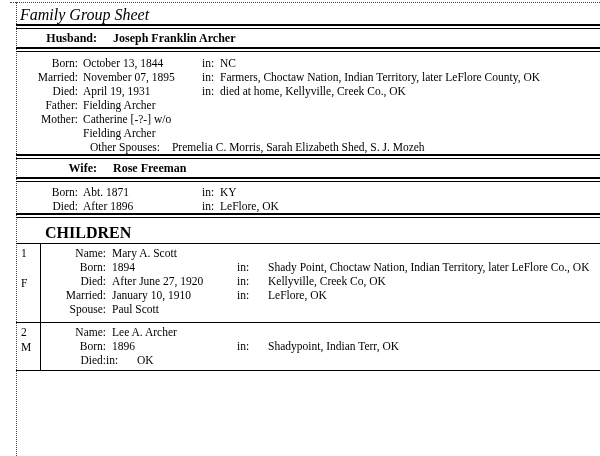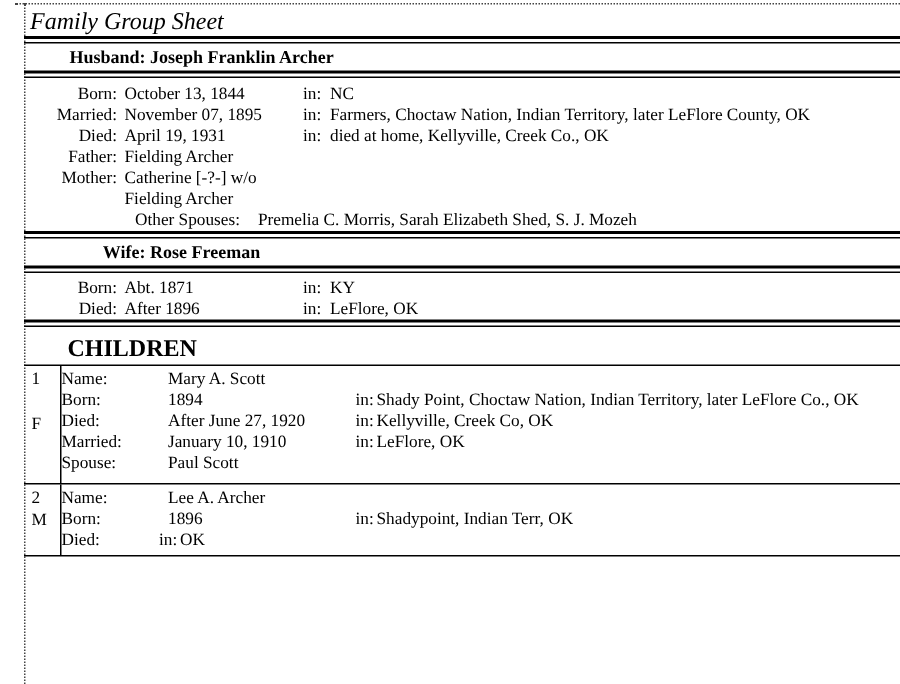--- a/index.html
+++ b/index.html
@@ -17,21 +17,21 @@
   .content { margin-left:16px; position:relative; }
 
   .title {
     padding:5px 0 0 4px; height:19px; line-height:19px;
     font-size:16px; font-weight:normal; font-style:italic;
   }
   .rule2 { height:2px; border-top:2px solid #000; border-bottom:1px solid #000; }
 
   .sec-header { display:flex; height:18px; align-items:center; font-weight:bold; font-size:12px;font-family:Liberation Serif, serif; }
   .hl { width:81px; text-align:right; flex:none; }
-  .hv { margin-left:3px; }
+  .hv { margin-left:16px; }
 
   .details { padding-top:4px; }
   .details.wife { padding-top:3px; }
   .frow { display:flex; align-items:flex-start; }
   .fl { width:62px; text-align:right; flex:none; }
   .fv { width:119px; margin-left:5px; flex:none; }
   .fin { width:14px; flex:none; }
   .finv { flex:1; margin-left:4px; padding-right:5px; }
 
   .osp { display:flex; }
@@ -39,24 +39,24 @@
   .osp-value { margin-left:12px; padding-right:5px; }
 
   .children-header { margin-left:29px; padding:8px 0 3px 0; font-weight:bold; font-size:16px; }
   .children-table { border-top:1px solid #000; }
   .child-row { display:flex; border-bottom:1px solid #000; }
   .numcol { width:24px; flex:none; border-right:1px solid #000; position:relative; }
   .cnum { padding:2px 0 0 5px; }
   .csex { position:absolute; top:50%; left:5px; transform:translateY(-50%); }
   .cdetails { flex:1; padding:2px 0 6px 0; }
   .child-row.last .cdetails { padding-bottom:3px; }
-  .cfl { width:65px; flex:none; }
+  .cfl { width:65px; text-align:right; flex:none; }
   .cfv { width:125px; margin-left:6px; flex:none; }
   .cfin { width:14px; flex:none; }
-  .cfinv { flex:1; margin-left:0; padding-right:4px; }
+  .cfinv { flex:1; margin-left:17px; padding-right:4px; }
 </style>
 </head>
 <body>
 
 <div class="page">
   <div class="dotted-top"></div>
   <div class="dotted-left"></div>
 
   <div class="content">
 

